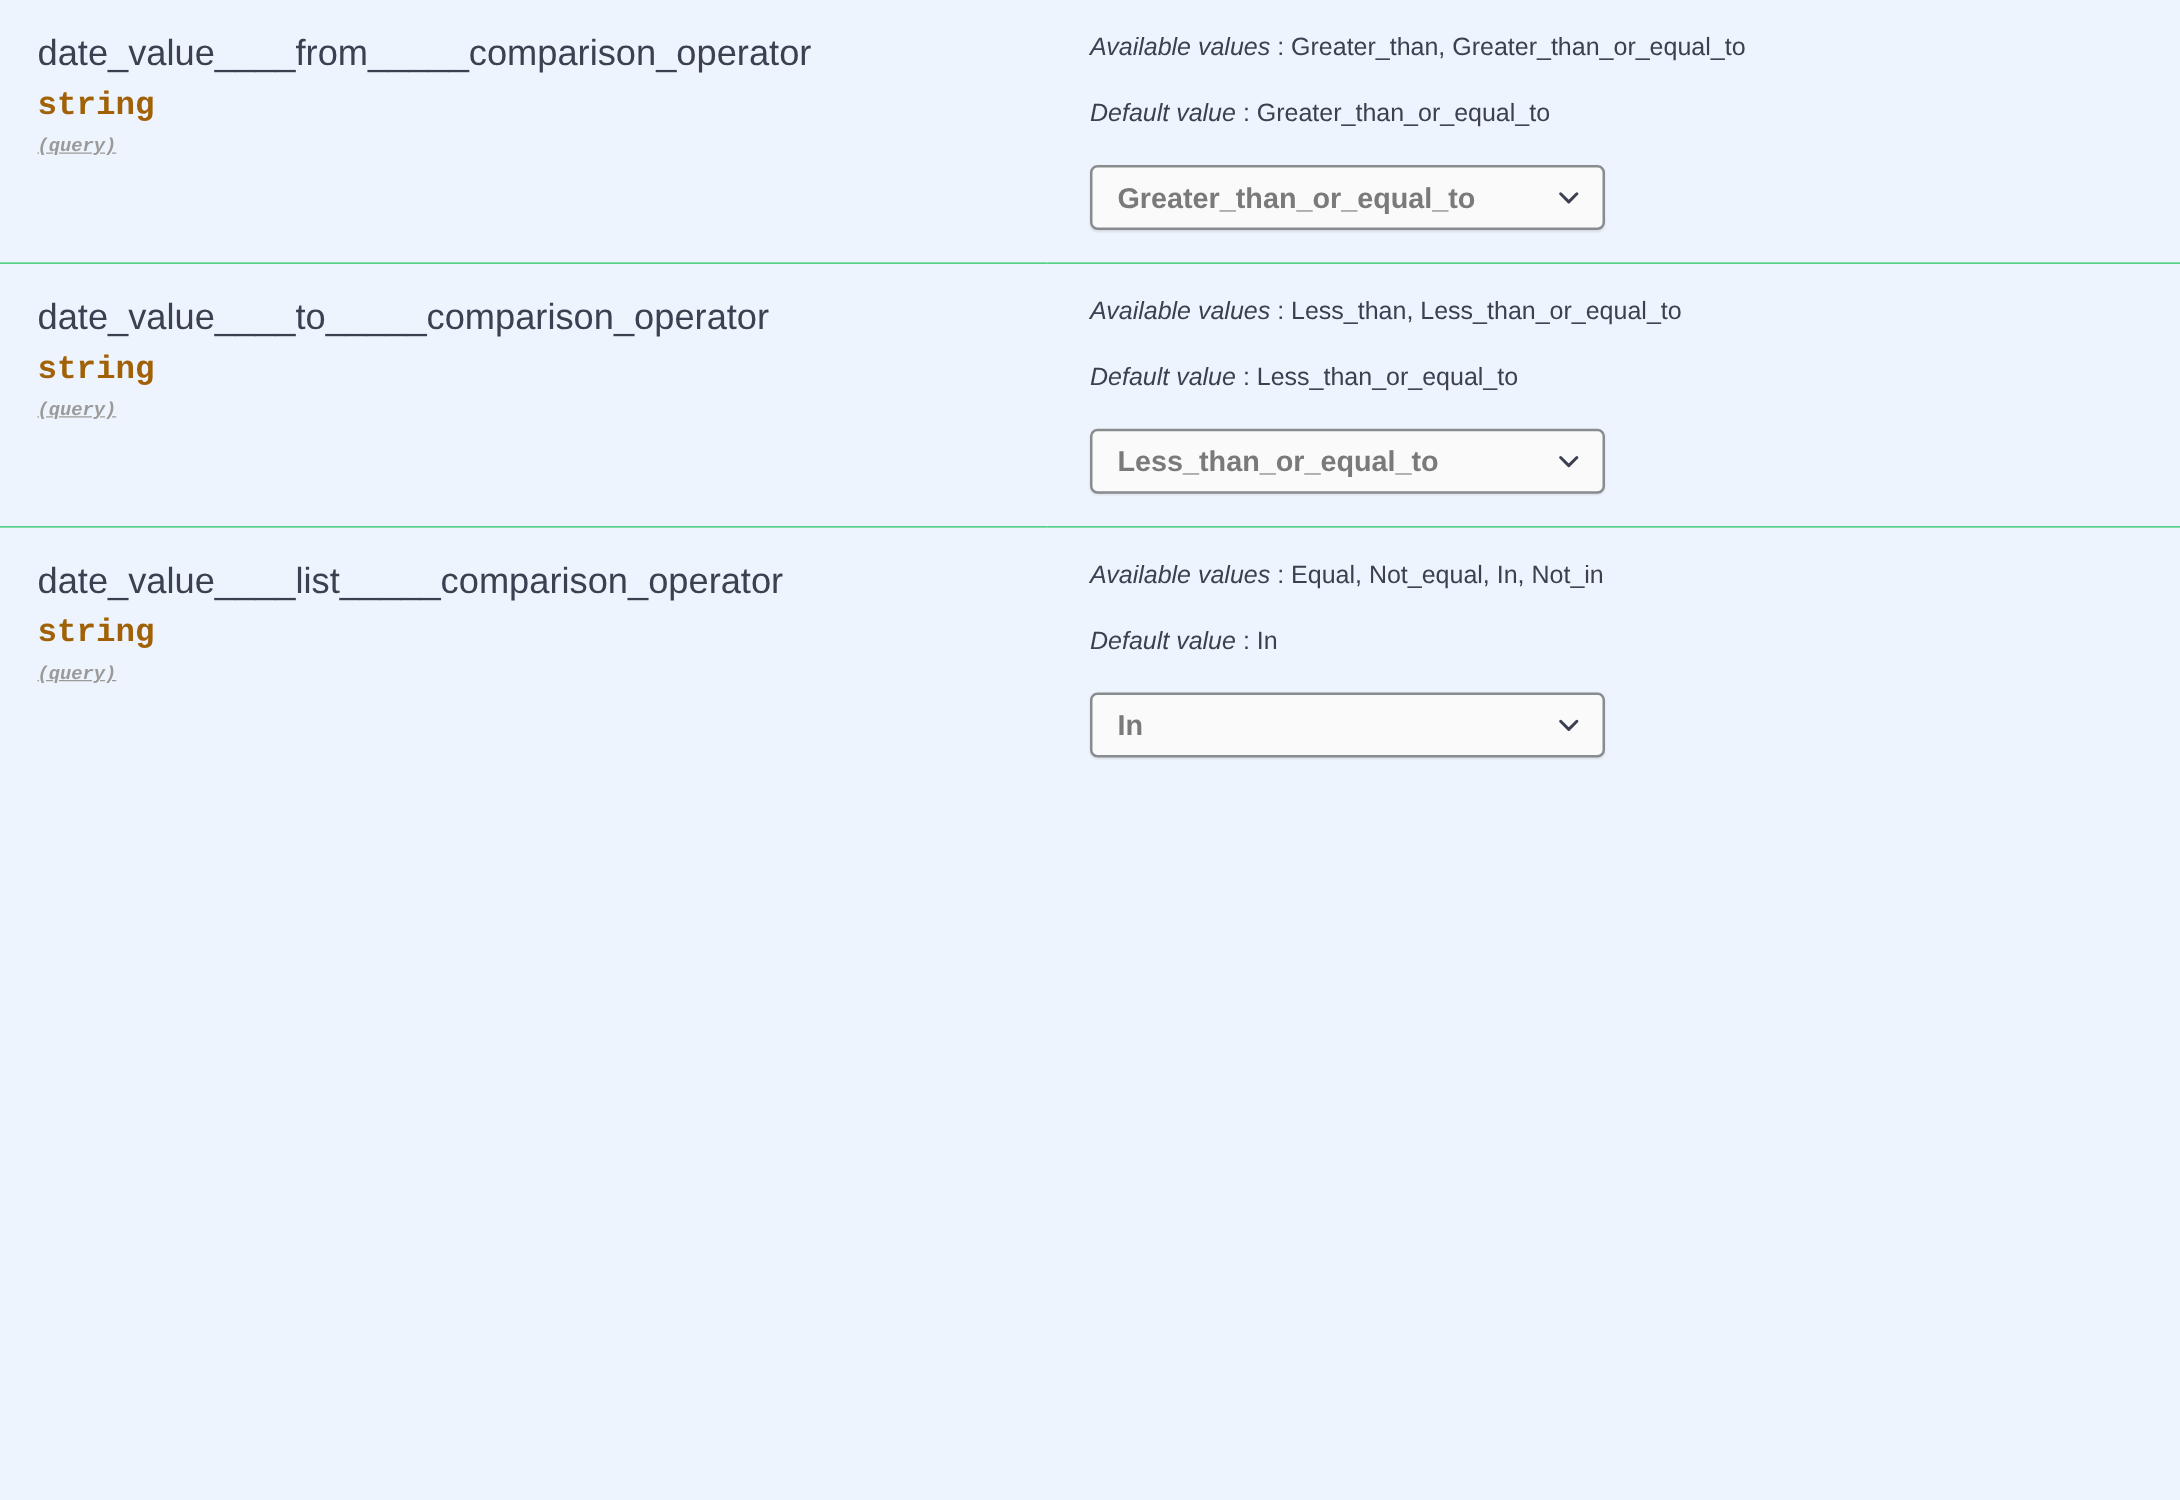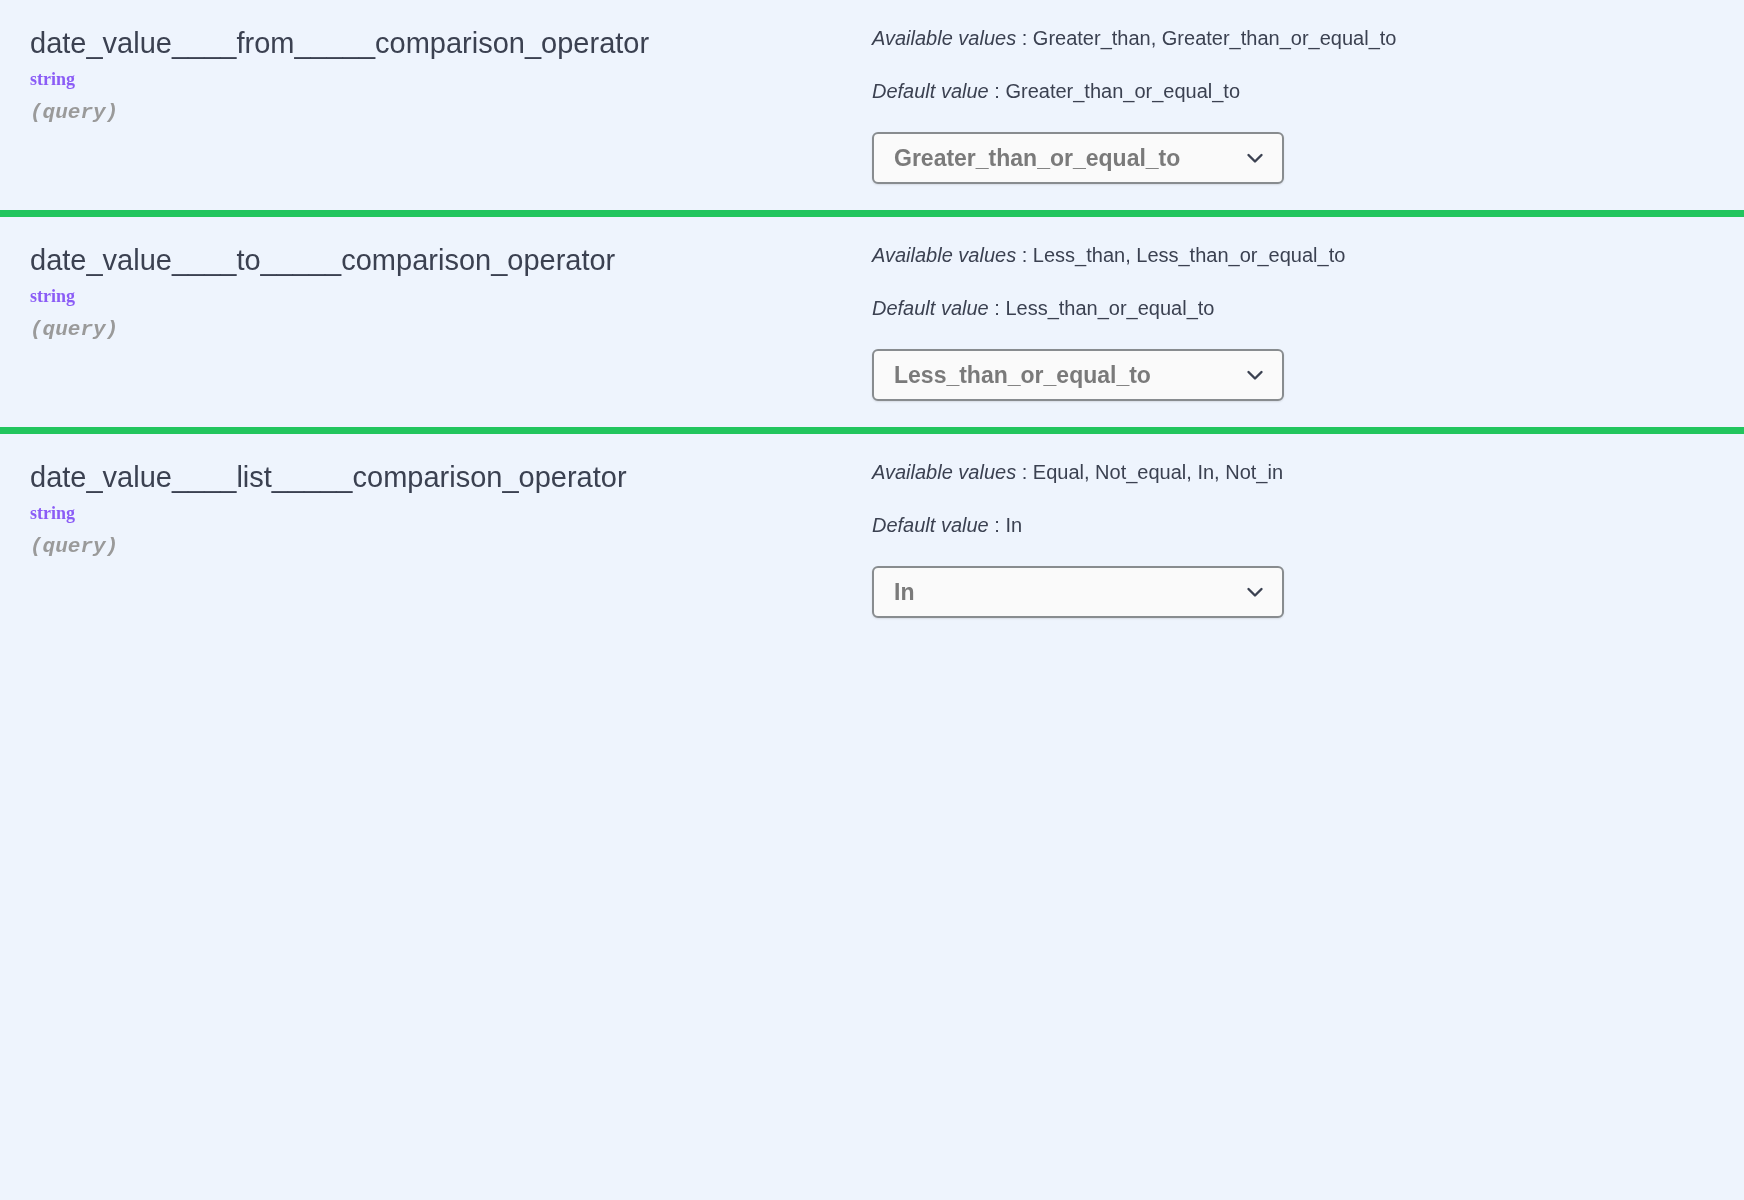--- a/index.html
+++ b/index.html
@@ -17,21 +17,21 @@
   .params-table {
     width: 1744px;
     border-collapse: collapse;
     table-layout: fixed;
   }
 
   .params-table col.col-name { width: 838px; }
   .params-table col.col-value { width: 906px; }
 
   .params-table tr {
-    border-top: 7px solid #22c55e;
+    border-top: 1px solid #22c55e;
   }
   .params-table tr:first-child {
     border-top: none;
   }
 
   .params-table td {
     vertical-align: top;
     padding: 0;
     background: #eef4fd;
     margin-top: 23px;
@@ -42,35 +42,36 @@
     padding: 26px 0 26px 30px;
   }
   .param-name {
     font-size: 29px;
     line-height: 1.18;
     color: #3b4151;
     font-weight: 400;
     word-break: break-word;
   }
   .param-type {
-    font-family: Liberation Serif, serif;
-    font-size: 18px;
+    font-family: Liberation Mono, monospace;
+    font-size: 26px;
     font-weight: 700;
-    color: #8b5cf6;
+    color: #a16207;
     margin-top: 9px;
     line-height: 1.2;
   }
   .param-in {
     font-family: "Liberation Mono", "DejaVu Sans Mono", monospace;
-    font-size: 21px;
+    font-size: 15px;
     font-weight: 700;
     font-style: italic;
     color: #9a9a9a;
     margin-top: 9px;
     line-height: 1.2;
+    text-decoration: underline;
   }
 
   
   .value-cell {
     padding: 26px 30px 26px 34px;
   }
   .meta-line {
     font-size: 20px;
     line-height: 1.25;
     color: #3b4151;

